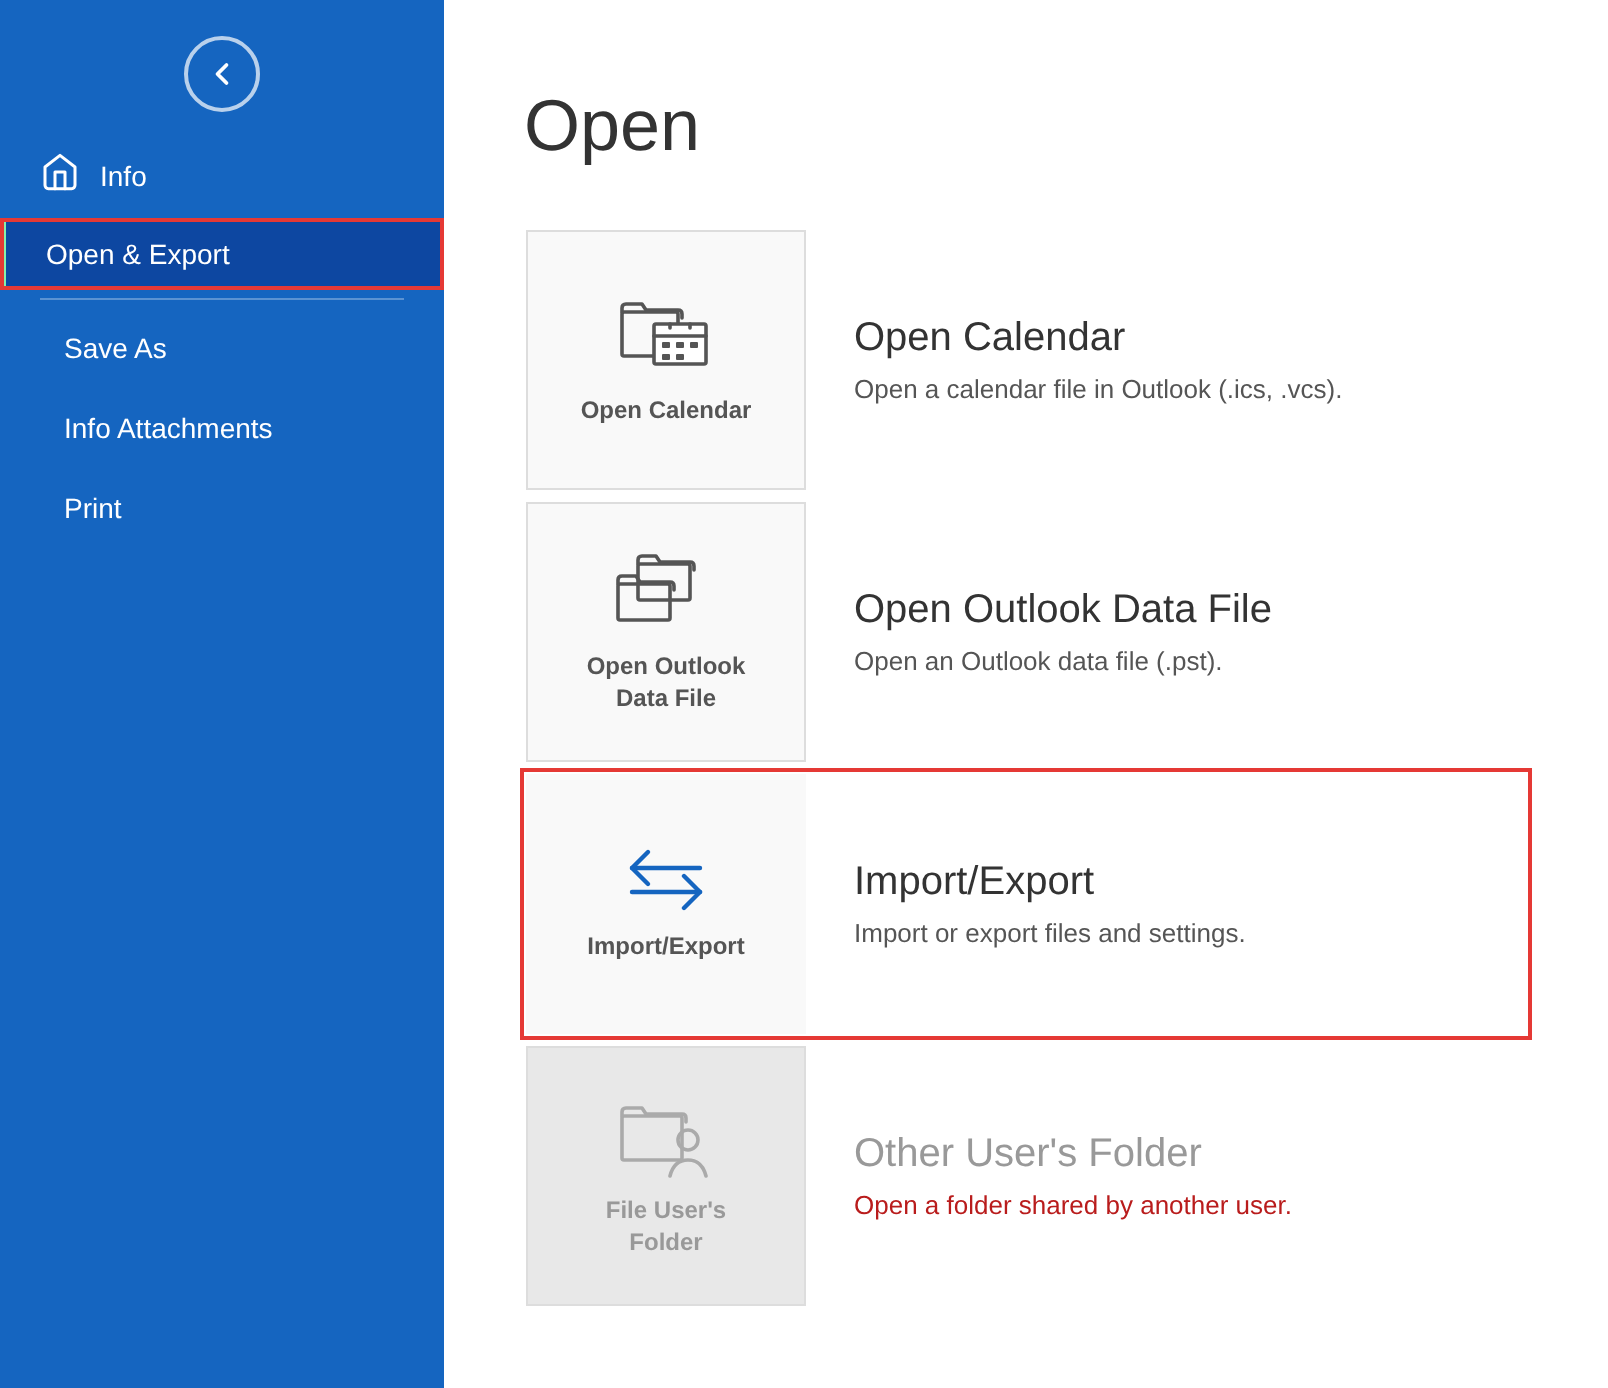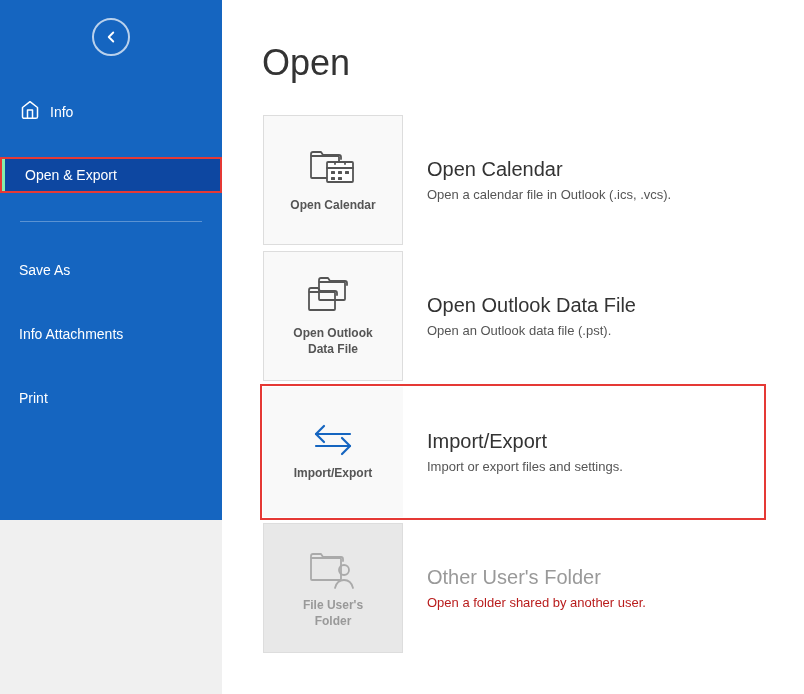--- a/index.html
+++ b/index.html
@@ -12,22 +12,21 @@
       background: #f0f0f0;
     }
 
     
     .sidebar {
       width: 222px;
       min-width: 222px;
       background: #1565c0;
       display: flex;
       flex-direction: column;
-      height: 520px;
-      gap: 24px;
+      height: 694px;
     }
 
     .back-btn {
       display: flex;
       align-items: center;
       justify-content: center;
       padding: 18px 0 10px 0;
     }
 
     .back-circle {
@@ -51,39 +50,39 @@
       align-items: center;
       color: #fff;
       padding: 10px 20px;
       cursor: pointer;
       font-size: 14px;
       gap: 10px;
     }
 
     .sidebar-item.active {
       background: #0d47a1;
-      border-left: 5px solid #86efac;
+      border-left: 3px solid #86efac;
       outline: 2px solid #e53935;
       outline-offset: -2px;
     }
 
     .sidebar-item .item-icon svg {
       width: 20px;
       height: 20px;
     }
 
     .sidebar-divider {
       border: none;
       border-bottom: 1px solid rgba(255,255,255,0.3);
       margin: 4px 20px;
     }
 
     .sidebar-text-item {
       color: #fff;
-      padding: 12px 19px;
+      padding: 12px 32px;
       font-size: 14px;
       cursor: pointer;
     }
 
     
     .main-content {
       flex: 1;
       background: #fff;
       padding: 42px 40px;
       overflow-y: auto;

